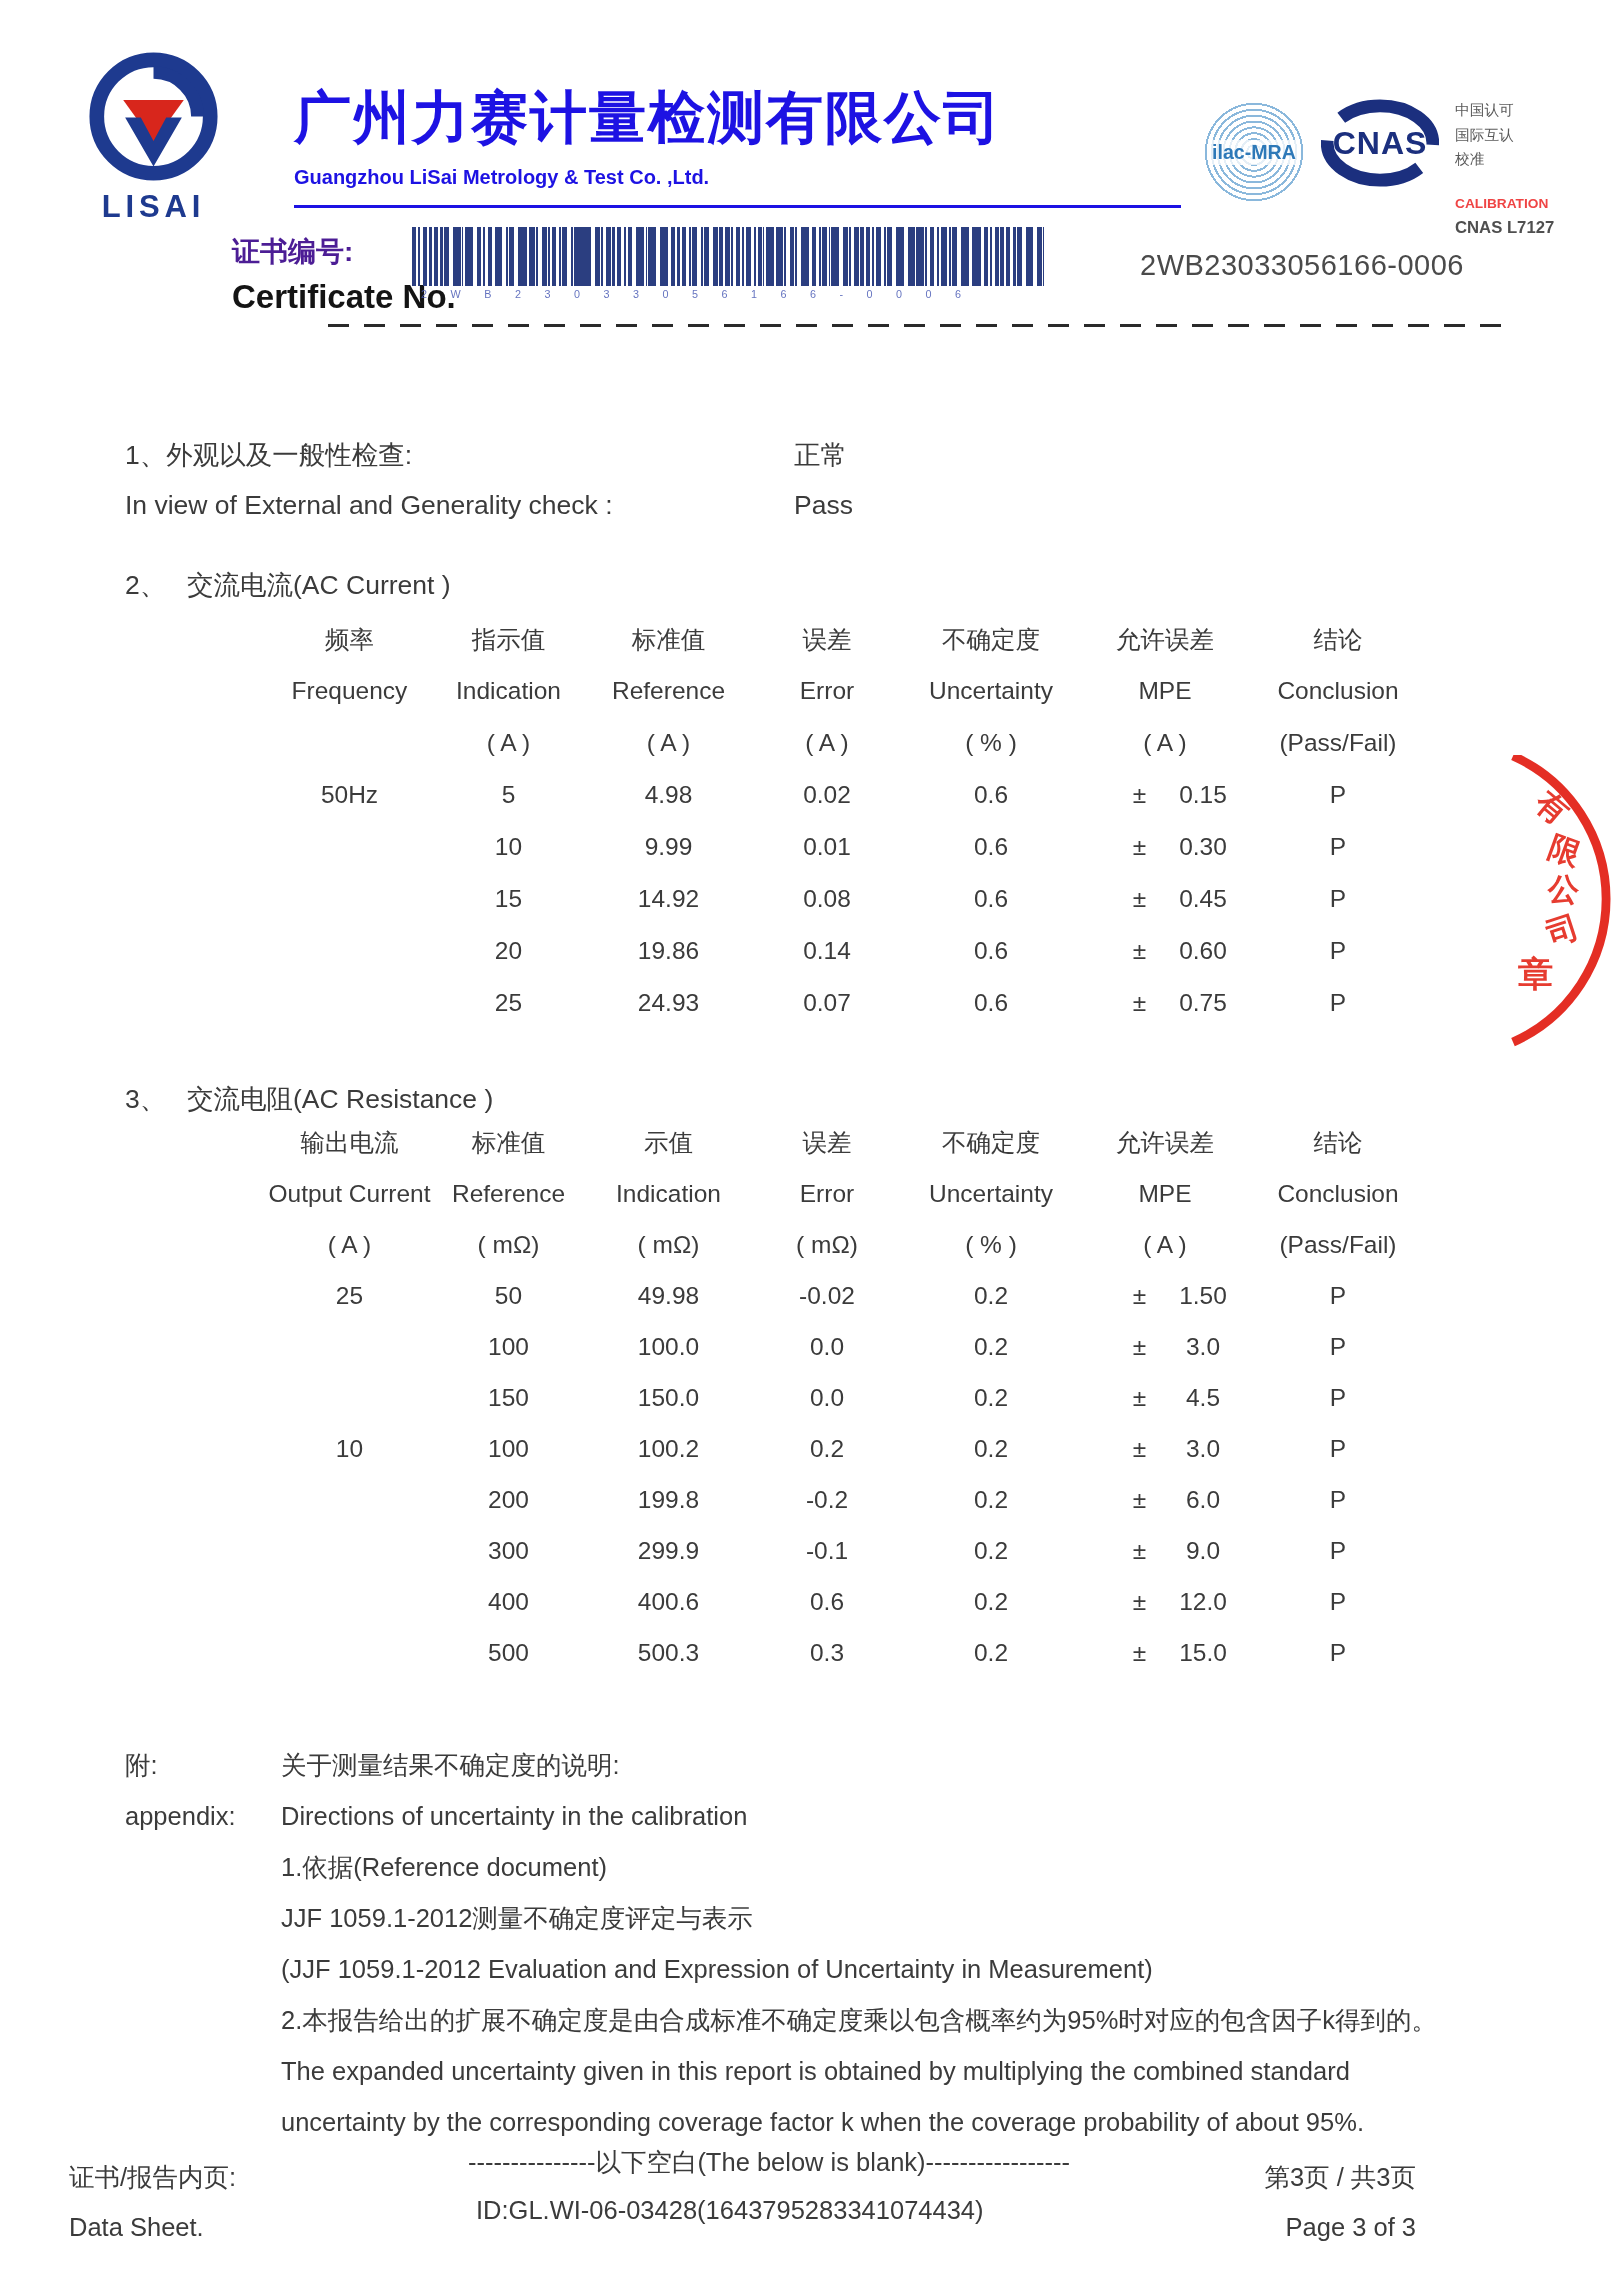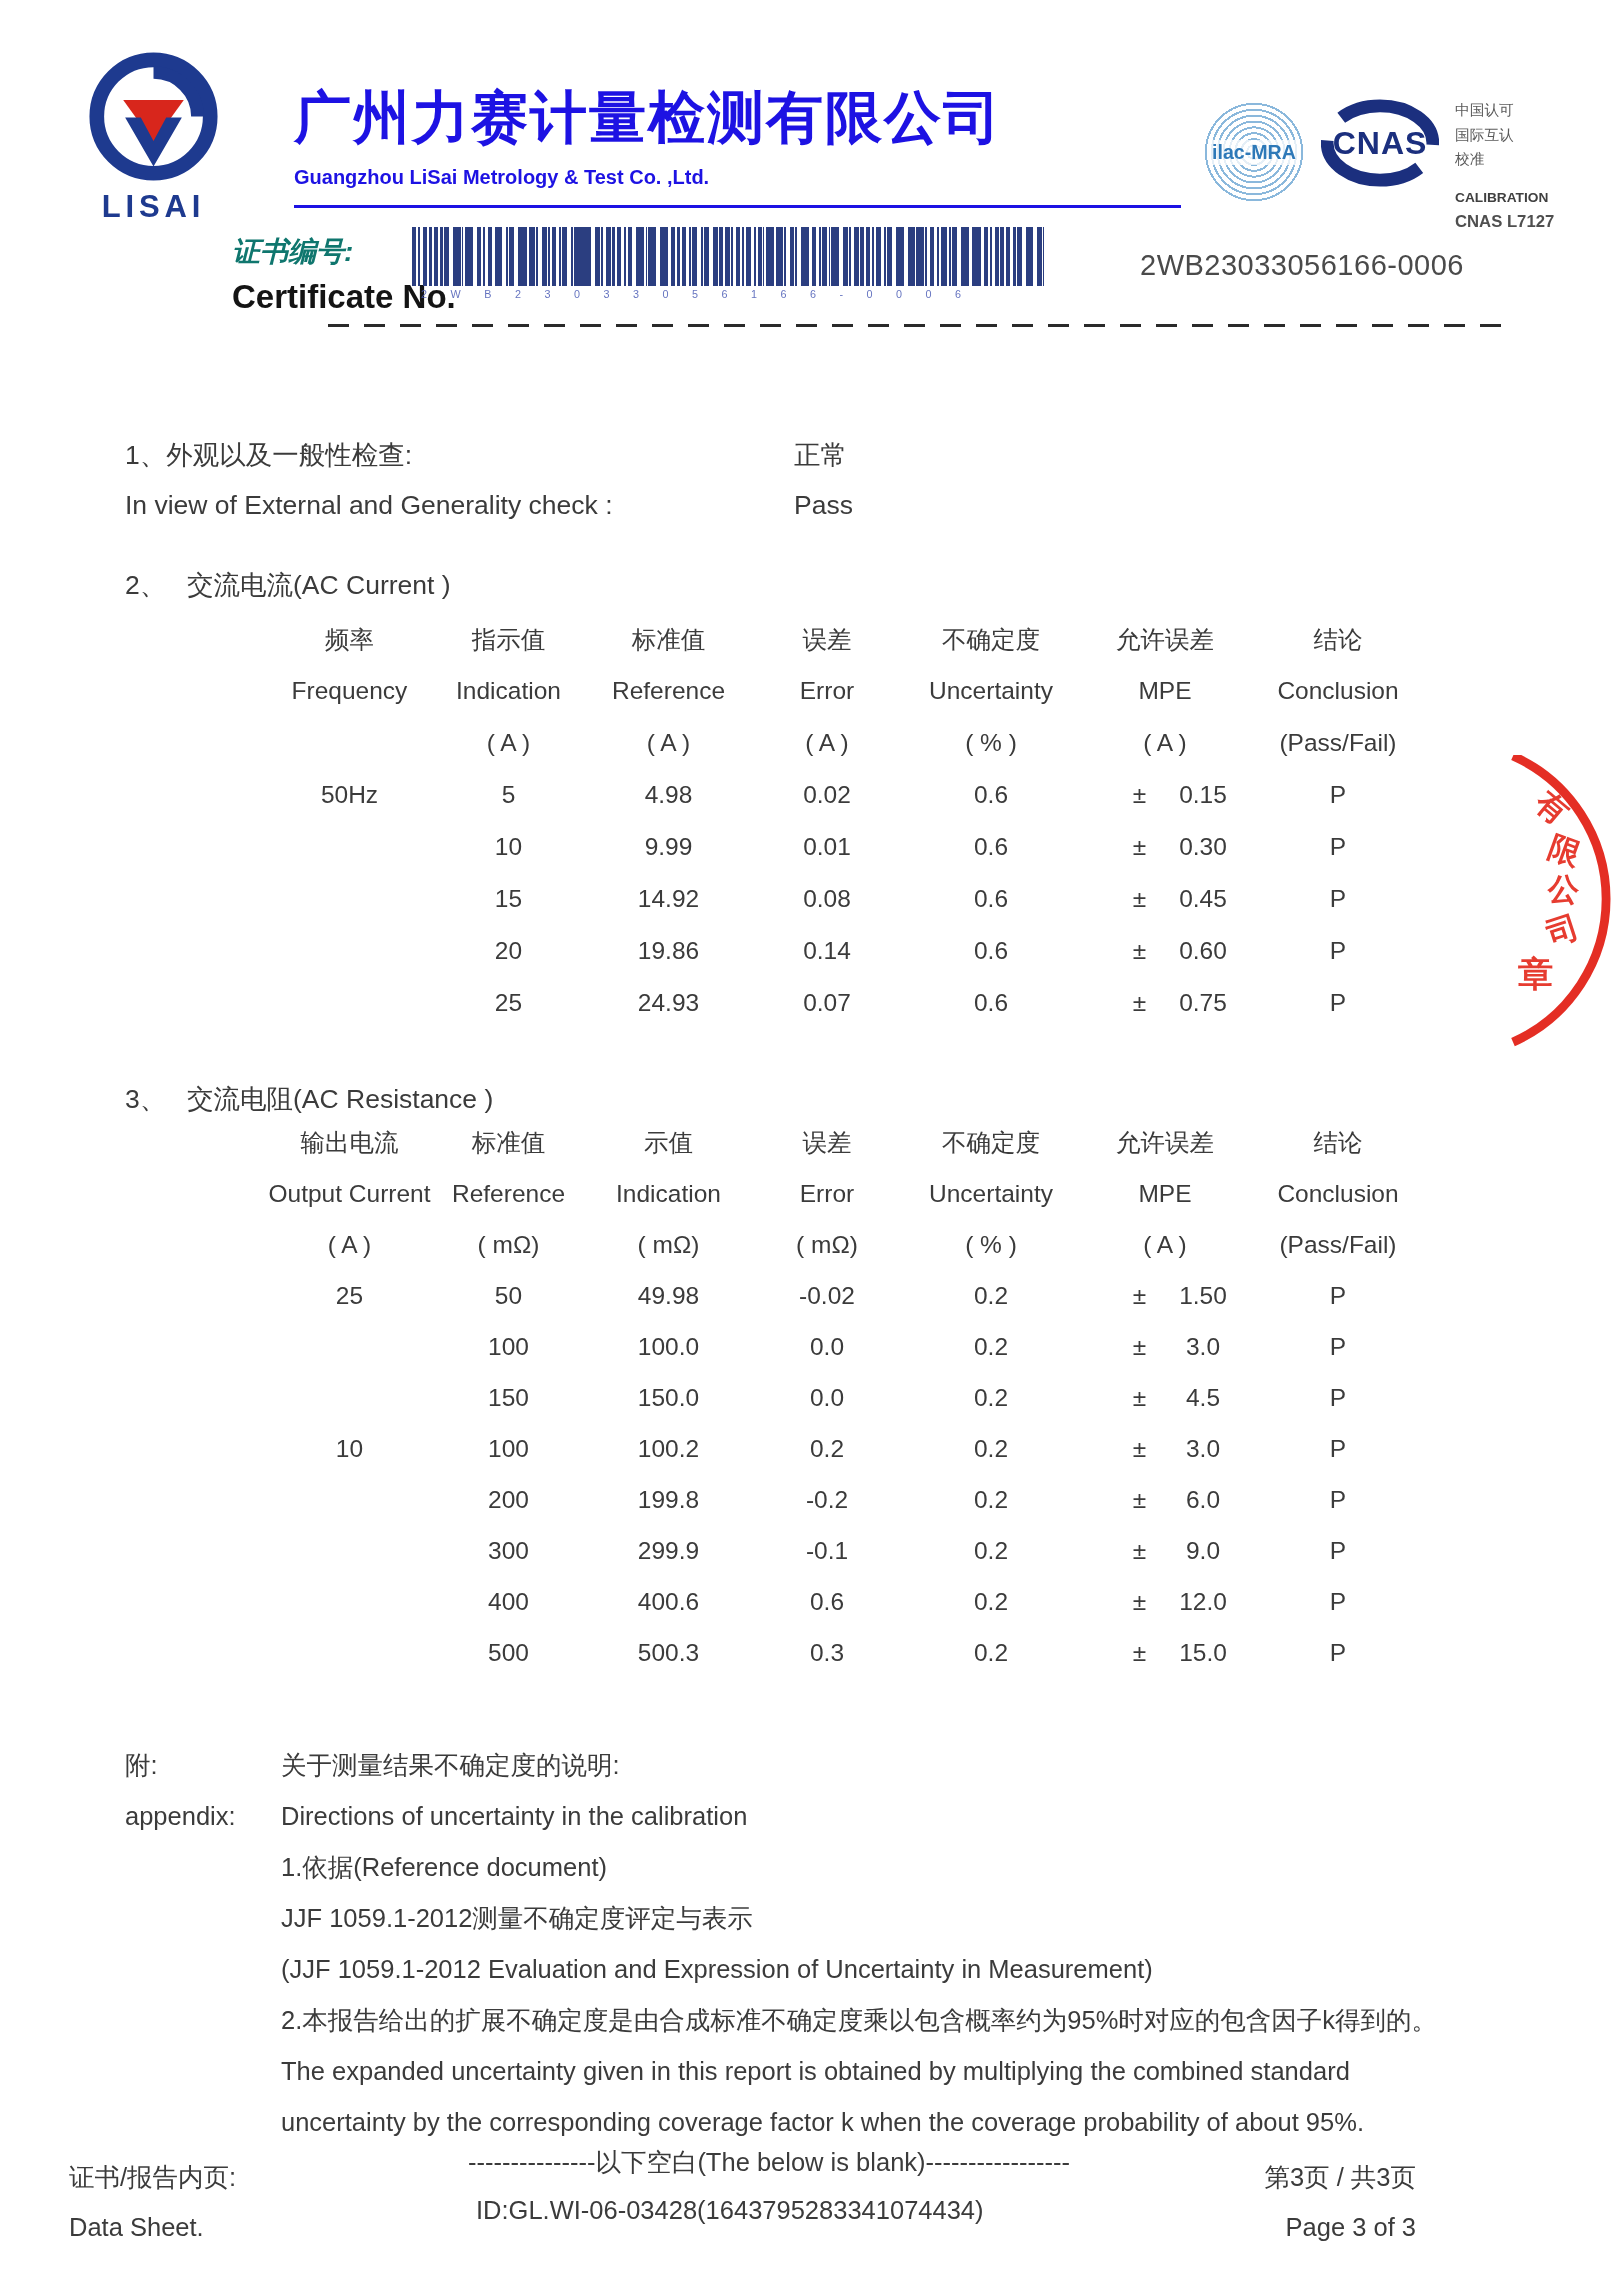--- a/index.html
+++ b/index.html
@@ -14,23 +14,23 @@
   .title-en{font-size:20px;line-height:43px;font-weight:bold;color:#1d12e3;padding-bottom:5.9px;
             border-bottom:3.9px solid #1d12e3;white-space:nowrap;}
   .ilac{position:absolute;left:1203px;top:101px;width:102px;height:102px;border-radius:50%;
         background:repeating-radial-gradient(circle at 50% 50%, #8ab8dc 0 2px, #ffffff 2px 5.9px);
         display:flex;align-items:center;justify-content:center;}
   .ilac span{font-size:19.6px;font-weight:bold;color:#2e79b8;background:rgba(255,255,255,.78);padding:1px 2px;white-space:nowrap;}
   .cnas{position:absolute;left:1321px;top:98px;width:118px;height:90px;}
   .cnas .cnas-word{position:absolute;inset:0;display:flex;align-items:center;justify-content:center;
         font-size:32px;font-weight:800;color:#1b2f7e;letter-spacing:1px;}
   .accred-text{position:absolute;left:1455px;top:98px;font-size:14.7px;color:#5a5a5a;line-height:24.5px;}
-  .accred-text .b1{font-weight:bold;font-size:13.7px;margin-top:14px;color:#404040;}
+  .accred-text .b1{font-weight:bold;font-size:13.7px;margin-top:20px;color:#ef4444;}
   .accred-text .b2{font-weight:bold;font-size:16.7px;color:#4f4f4f;}
-  .cert-label-cn{position:absolute;left:232px;top:233px;font-size:28px;font-weight:bold;color:#0f766e;font-style:italic;}
+  .cert-label-cn{position:absolute;left:232px;top:233px;font-size:28px;font-weight:bold;color:#4c1d95;}
   .cert-label-en{position:absolute;left:232px;top:278px;font-size:33px;font-weight:bold;color:#141414;}
   .barcode{position:absolute;left:412px;top:227px;width:632px;height:59px;
      background:
        repeating-linear-gradient(90deg,#2b3e80 0 2px,transparent 2px 5.9px),
        repeating-linear-gradient(90deg,#2b3e80 0 3.9px,transparent 3.9px 10.8px),
        repeating-linear-gradient(90deg,#2b3e80 0 1px,transparent 1px 16.7px),
        repeating-linear-gradient(90deg,#2b3e80 0 2.9px,transparent 2.9px 28px);}
   .barcode-subtext{position:absolute;left:421px;top:288px;width:627px;overflow:hidden;white-space:nowrap;
      font-size:10.8px;letter-spacing:23.5px;color:#4a5bb5;filter:blur(0.6px);opacity:.85;}
   .cert-number{position:absolute;left:1140px;top:249px;font-size:29px;color:#4a4a4a;letter-spacing:0.5px;}

